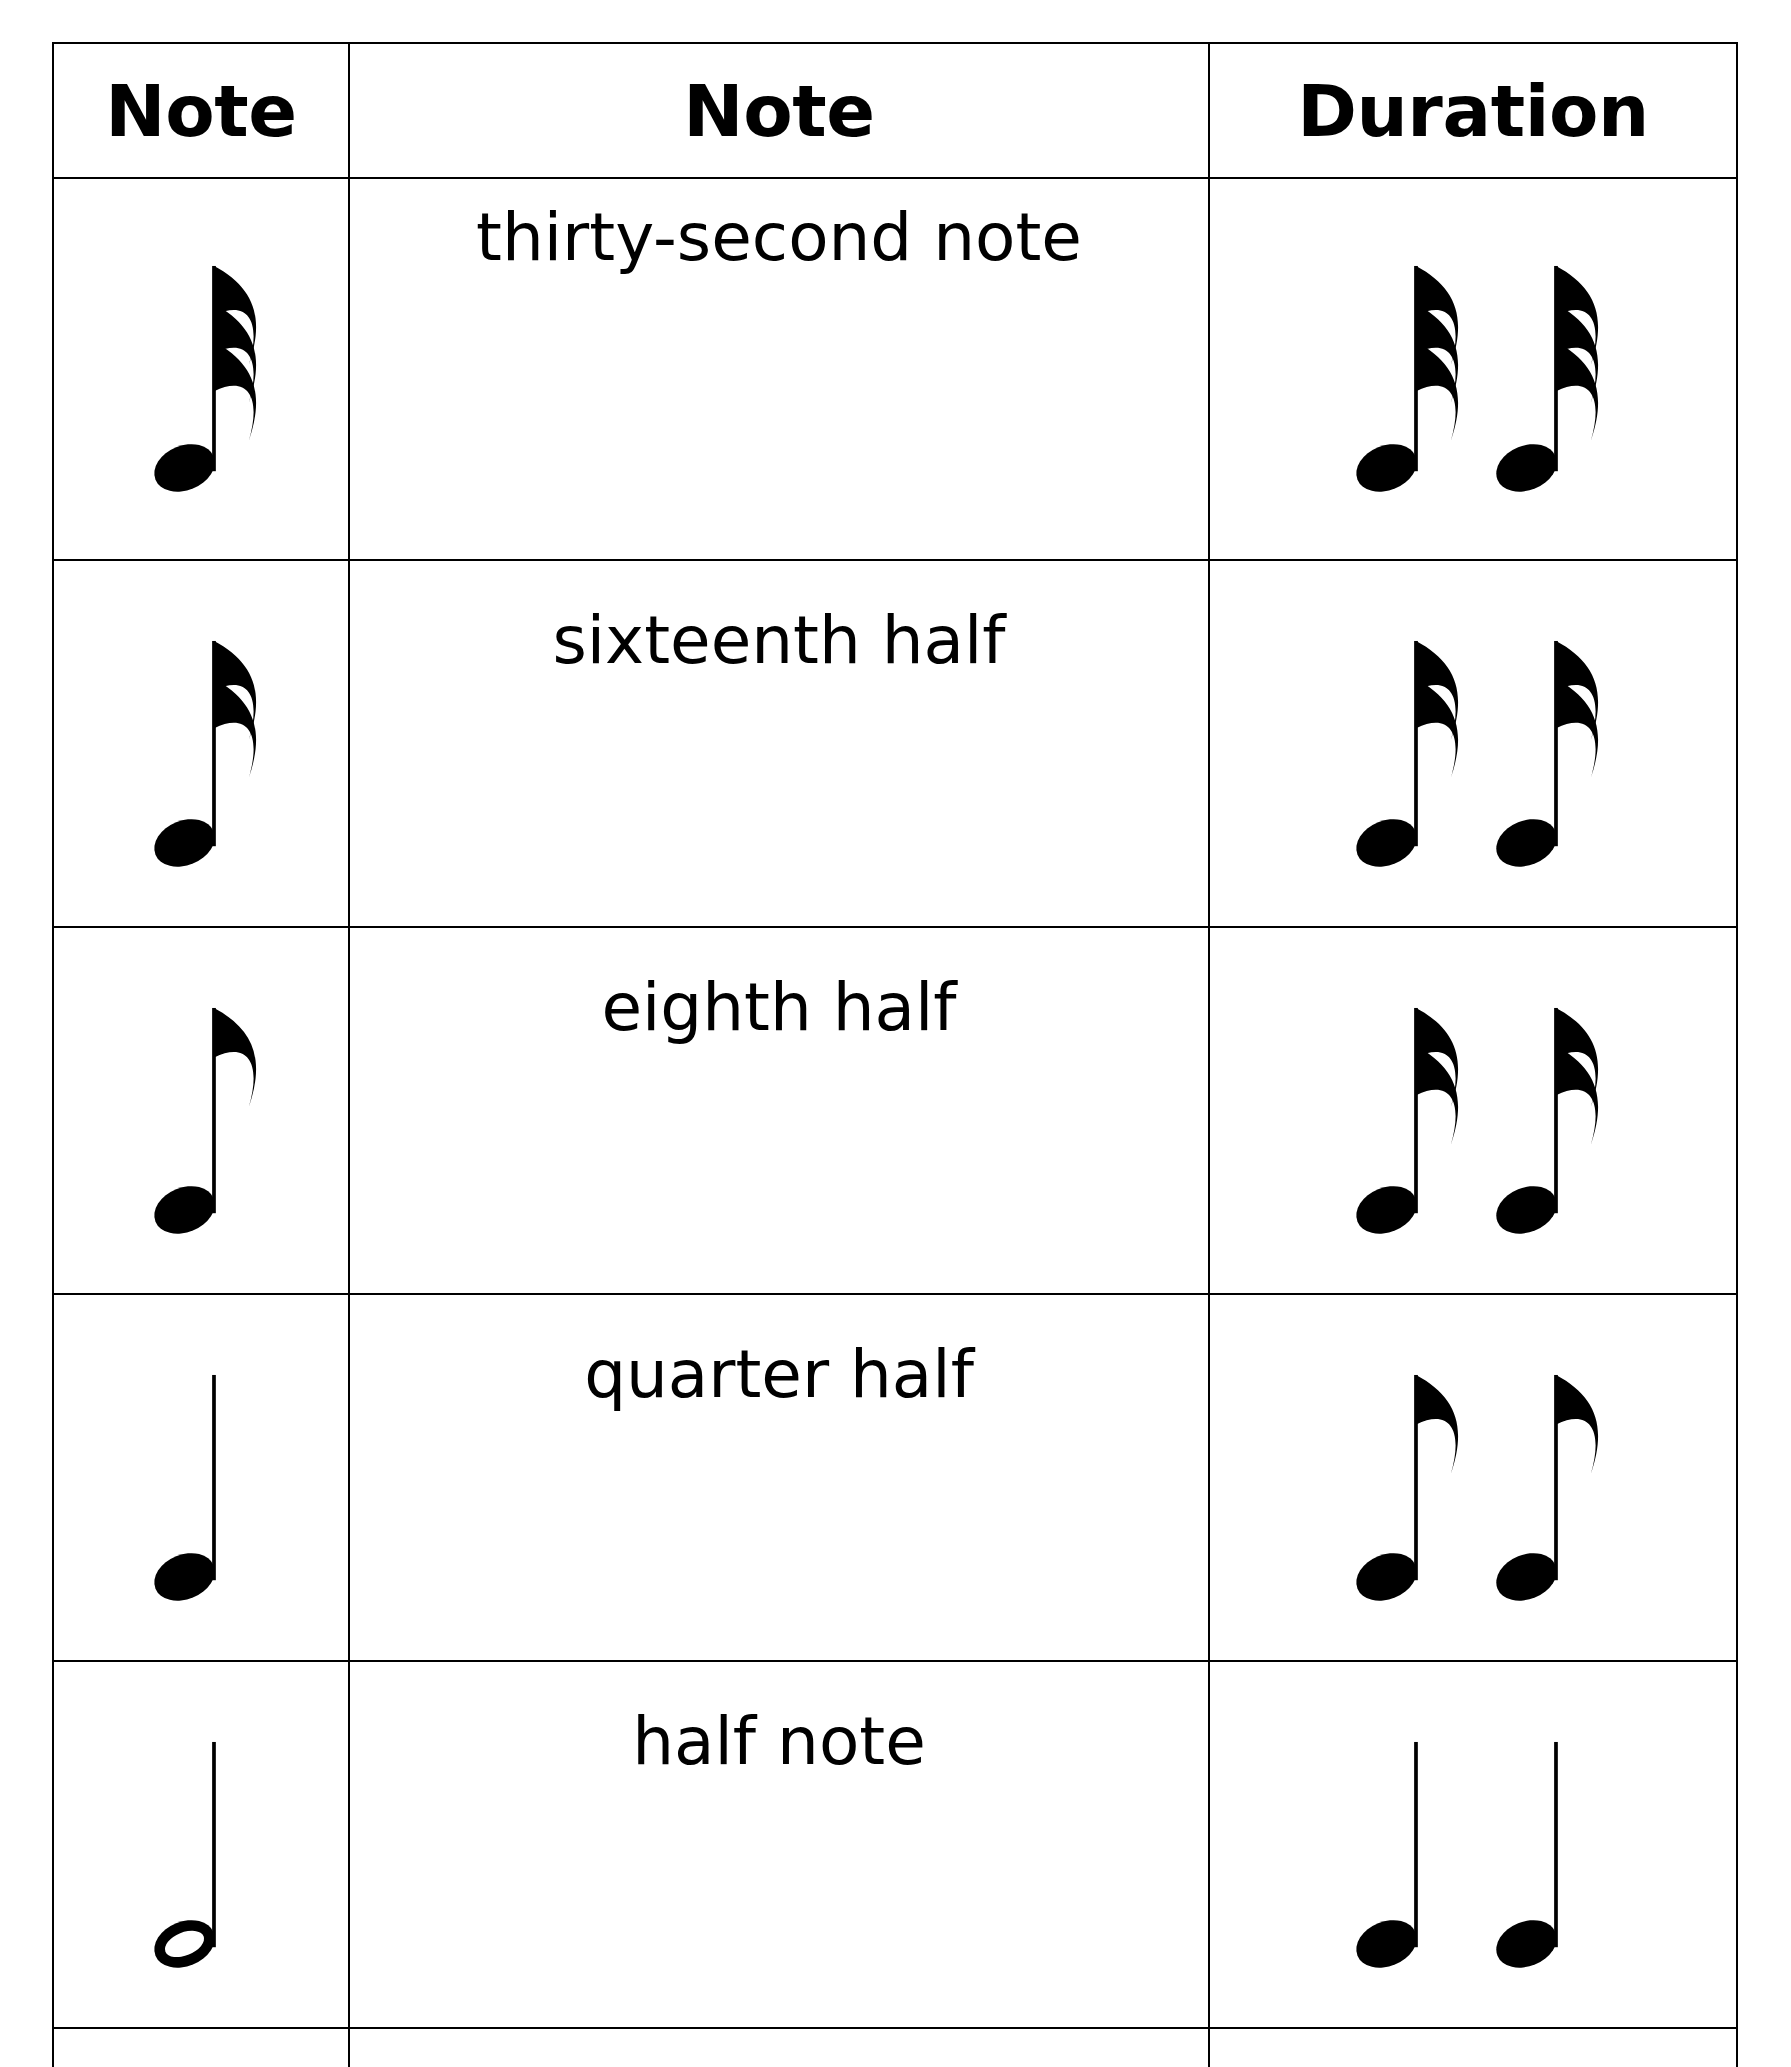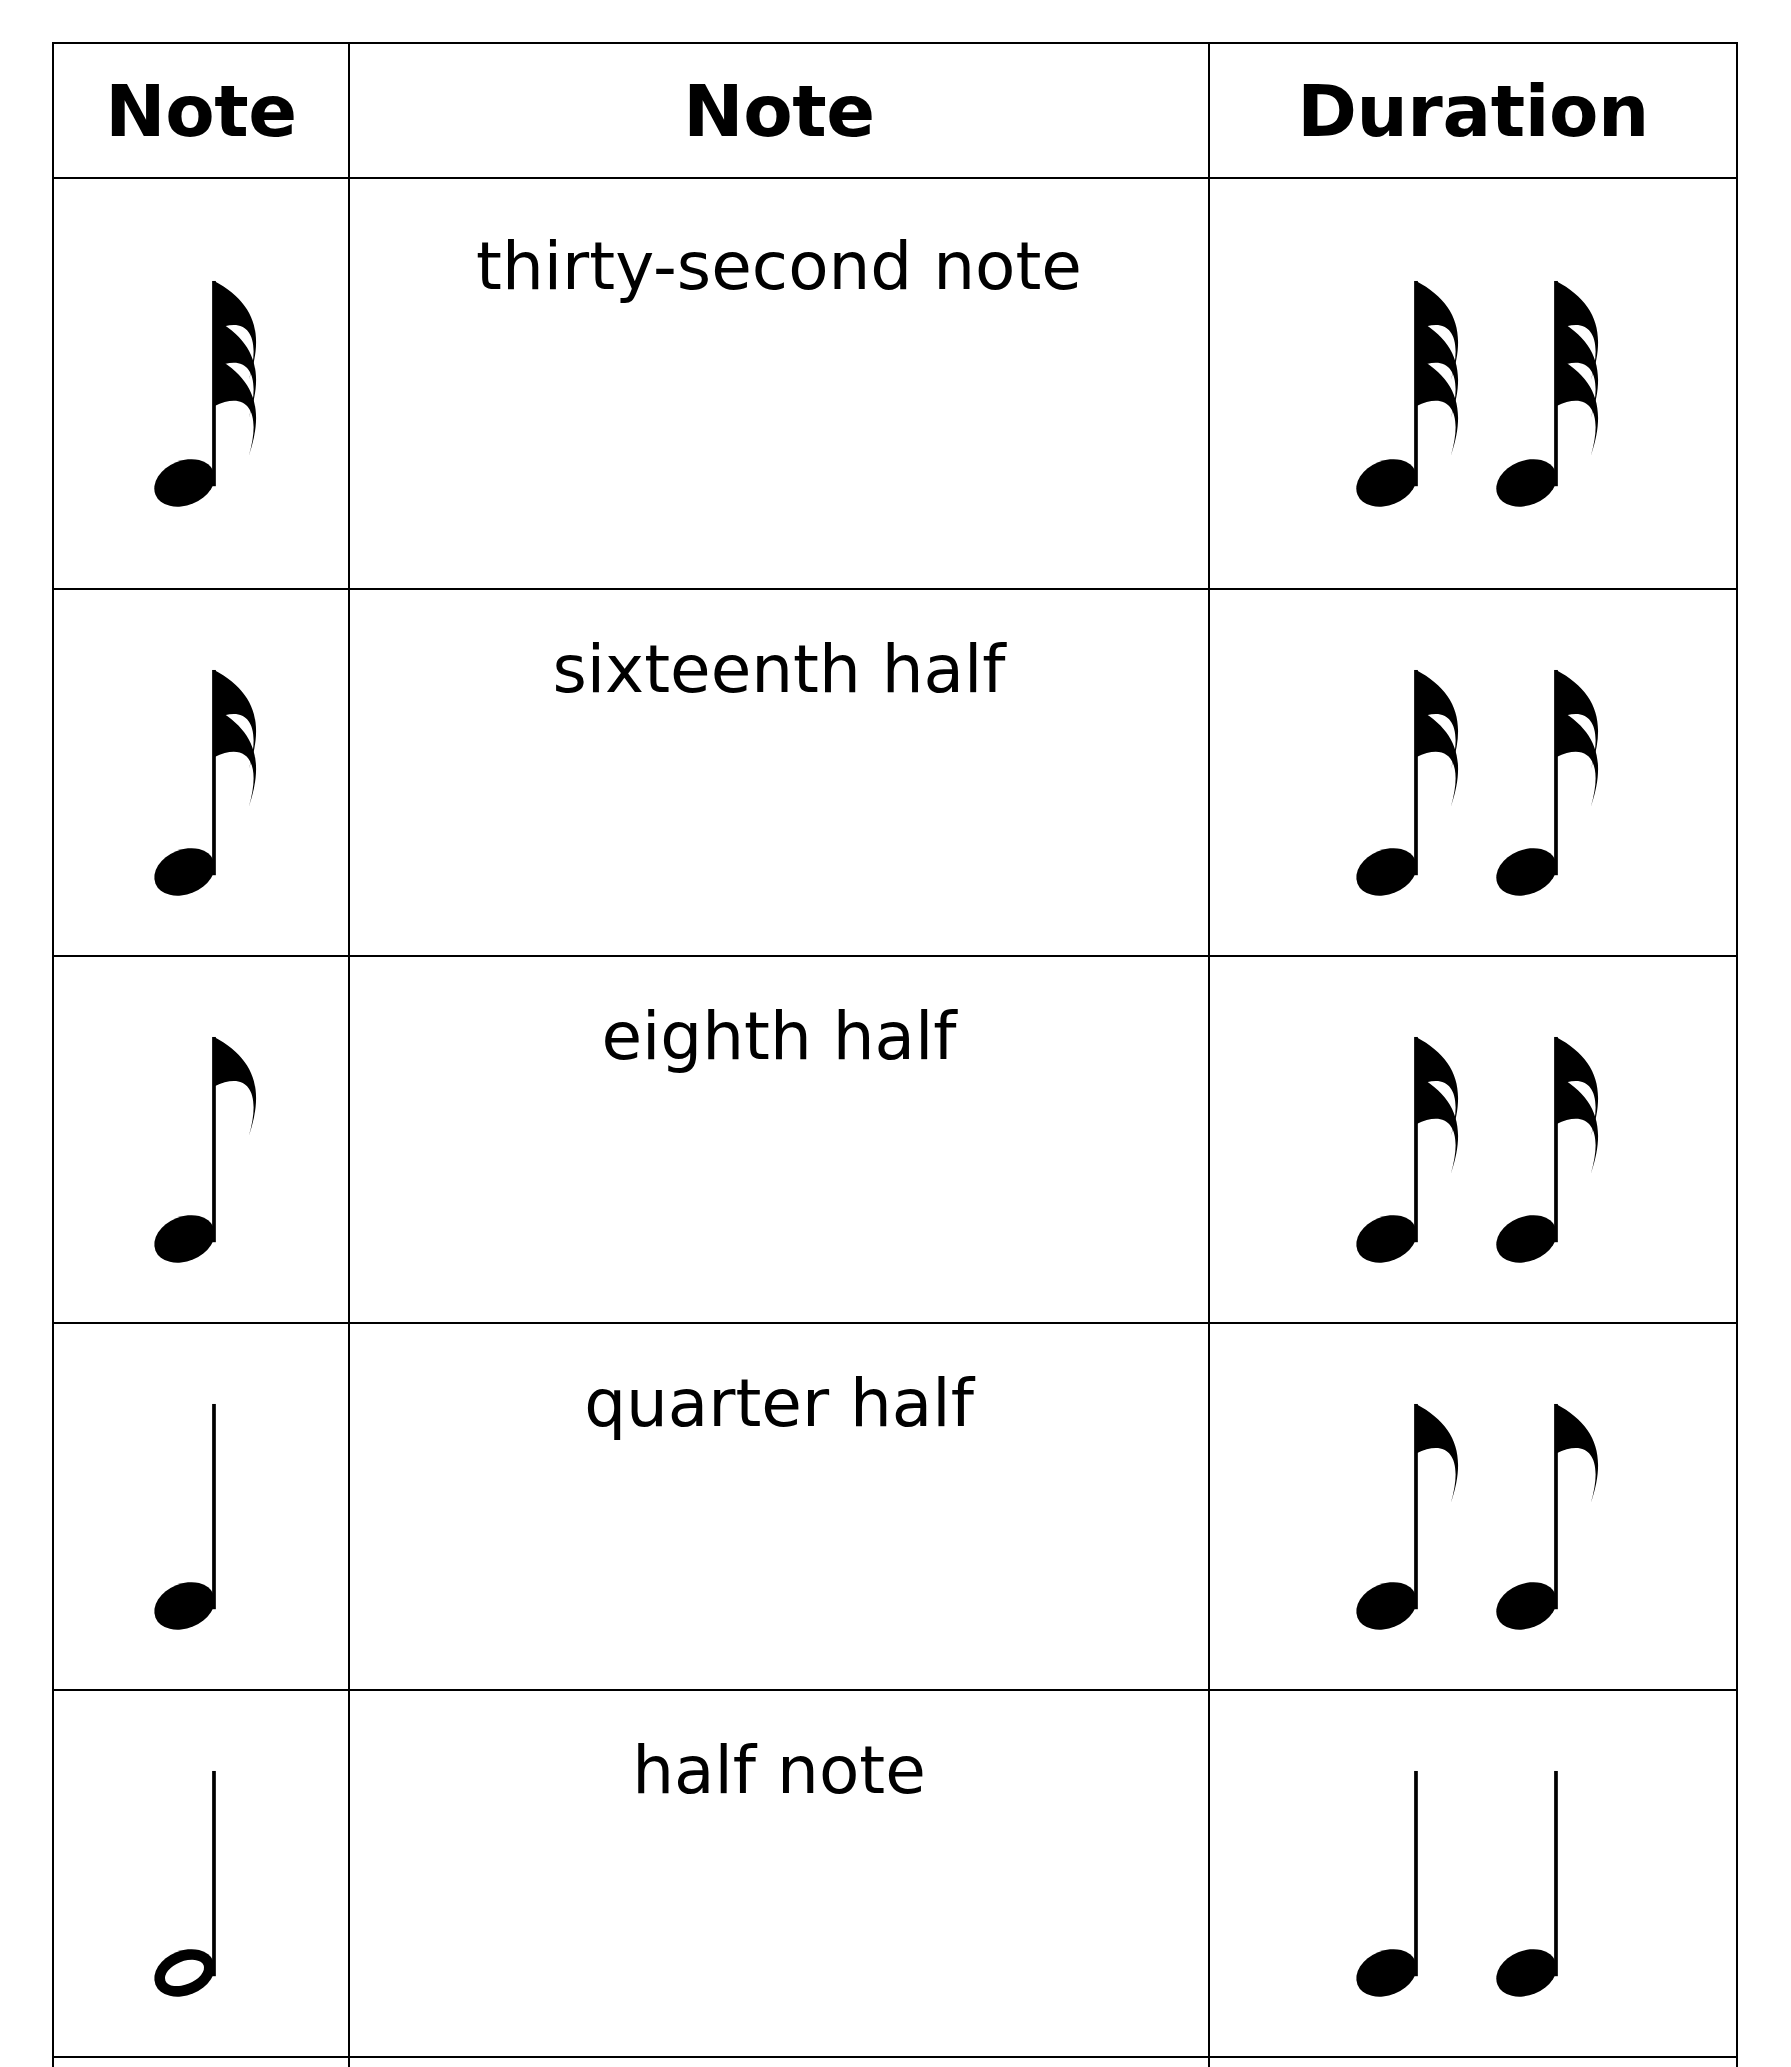--- a/index.html
+++ b/index.html
@@ -59,21 +59,21 @@
   tbody tr.row-tall td { height: 358px; }
 
   td.name-cell {
     font-size: 66px;
     font-weight: normal;
     line-height: 1.12;
     letter-spacing: 0px;
     vertical-align: middle;
     padding: 0 21.5px;
   }
-  tr.row-0 td.name-cell { vertical-align: top; padding-top: 51px; }
+  tr.row-0 td.name-cell { vertical-align: top; padding-top: 22px; }
   tr.row-1 td.name-cell,
   tr.row-2 td.name-cell,
   tr.row-3 td.name-cell,
   tr.row-4 td.name-cell,
   tr.row-5 td.name-cell { vertical-align: top; padding-top: 43px; }
 
   .glyph-box {
     display: flex;
     align-items: center;
     justify-content: center;

